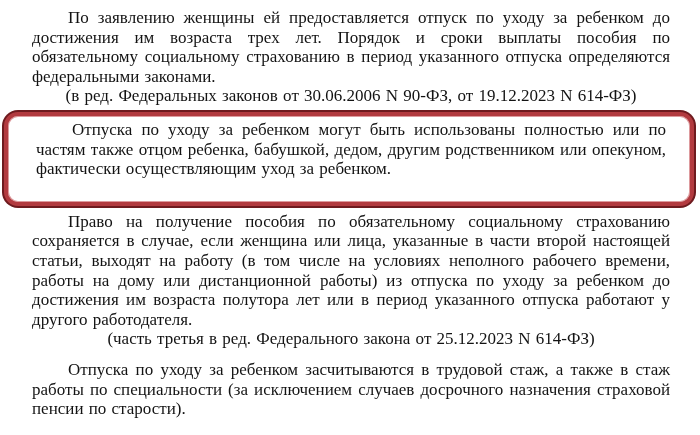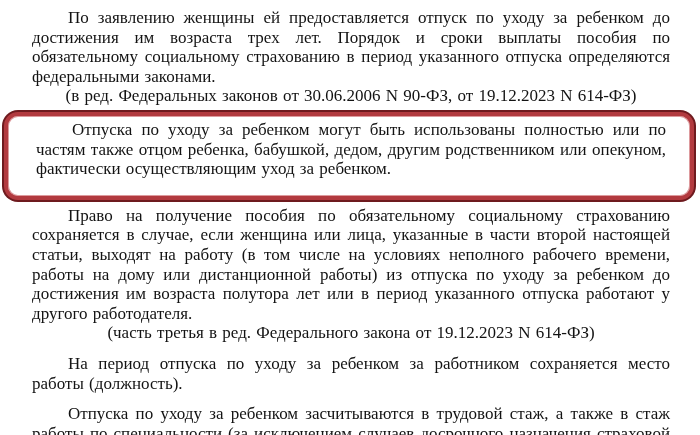--- a/index.html
+++ b/index.html
@@ -35,21 +35,21 @@
   }
   .indent {
     text-indent: 36px;
   }
   .amendment {
     text-align: center;
     text-indent: 0;
   }
   .highlight-box {
     margin: 6px -24px 6px -28px;
-    padding: 4px 24px 17px 28px;
+    padding: 4px 24px 23px 28px;
     border: 4px solid #b23a3f;
     border-radius: 14px;
     box-shadow: 0 0 0 2px #6e1a1e, inset 0 0 0 1px #dd9a9d;
     background: #ffffff;
   }
   .para-gap {
     margin-top: 11px;
   }
 </style>
 </head>
@@ -61,19 +61,18 @@
   <p class="body indent">По заявлению женщины ей предоставляется отпуск по уходу за ребенком до достижения им возраста трех лет. Порядок и сроки выплаты пособия по обязательному социальному страхованию в период указанного отпуска определяются федеральными законами.</p>
 
   <p class="body amendment">(в ред. Федеральных законов от 30.06.2006 N 90-ФЗ, от 19.12.2023 N 614-ФЗ)</p>
 
   <div class="highlight-box">
     <p class="body indent">Отпуска по уходу за ребенком могут быть использованы полностью или по частям также отцом ребенка, бабушкой, дедом, другим родственником или опекуном, фактически осуществляющим уход за ребенком.</p>
   </div>
 
   <p class="body indent">Право на получение пособия по обязательному социальному страхованию сохраняется в случае, если женщина или лица, указанные в части второй настоящей статьи, выходят на работу (в том числе на условиях неполного рабочего времени, работы на дому или дистанционной работы) из отпуска по уходу за ребенком до достижения им возраста полутора лет или в период указанного отпуска работают у другого работодателя.</p>
 
-  <p class="body amendment">(часть третья в ред. Федерального закона от 19.12.2023 N 614-ФЗ)</p>
+  <p class="body amendment">(часть третья в ред. Федерального закона от 25.12.2023 N 614-ФЗ)</p>
 
-  <p class="body indent para-gap">На период отпуска по уходу за ребенком за работником сохраняется место работы (должность).</p>
 
   <p class="body indent para-gap">Отпуска по уходу за ребенком засчитываются в трудовой стаж, а также в стаж работы по специальности (за исключением случаев досрочного назначения страховой пенсии по старости).</p>
 
 </div>
 
 </body></html>

